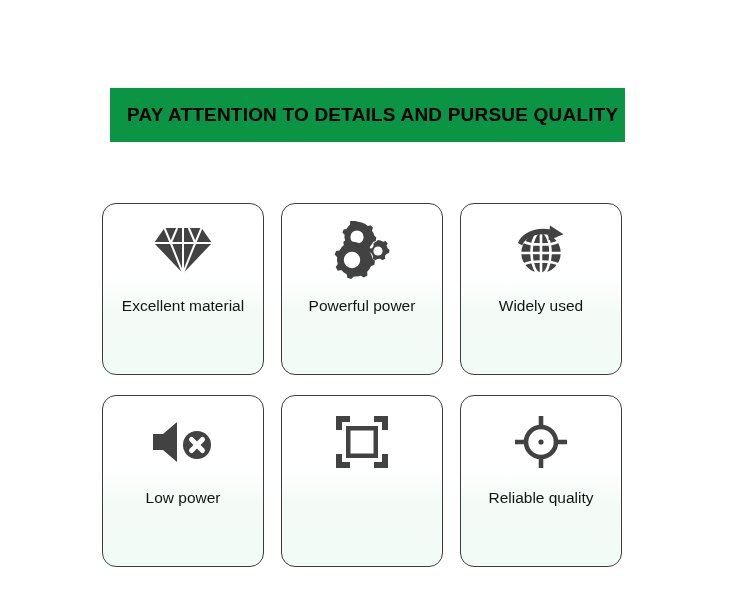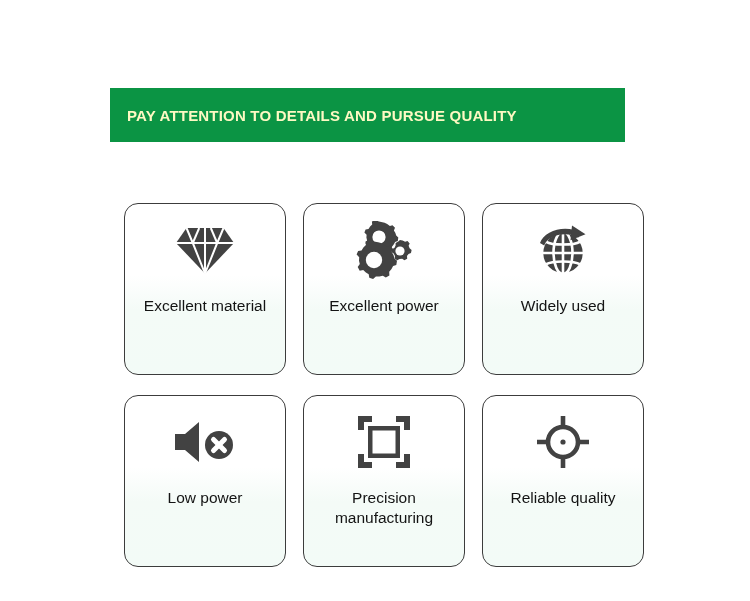--- a/index.html
+++ b/index.html
@@ -26,33 +26,33 @@
     position: absolute;
     left: 110px;
     top: 88px;
     width: 515px;
     height: 54px;
     background: #0b9444;
     display: flex;
     align-items: center;
   }
   .banner-title {
-    color: #fef9c3;
+    color: #000000;
     font-family: "Liberation Sans", sans-serif;
     font-weight: bold;
-    font-size: 15px;
+    font-size: 19px;
     letter-spacing: 0.2px;
     margin-left: 17px;
     white-space: nowrap;
   }
 
   
   .grid {
     position: absolute;
-    left: 124px;
+    left: 102px;
     top: 203px;
     width: 520px;
     display: grid;
     grid-template-columns: 162px 162px 162px;
     grid-template-rows: 172px 172px;
     column-gap: 17px;
     row-gap: 20px;
   }
 
   .card {
@@ -154,21 +154,21 @@
                        L11.8,17.6 L8.8,15.8 L5.4,16.5 L1.9,16.4 L-0.9,18.9 L-4.7,17.7 L-5.3,14.3
                        L-8.1,12.5 L-10.8,10.1 L-14.3,10.7 L-16.3,7.1 L-14.2,4.1 L-15,0.7 L-14.8,-2.8
                        L-17.4,-5.4 L-15.9,-9.1 L-12.5,-9.6 L-10.6,-12.5 L-8.1,-14.9 L-8.5,-18.4 L-4.9,-20.2 Z"></path>
               <circle cx="0" cy="0" r="8.2" fill="#ffffff"></circle>
             </g>
           </g>
         </svg>
       </div>
       <div class="card-label">
         <div>
-          <span>Excellent power</span>
+          <span>Powerful power</span>
         </div>
       </div>
     </div>
 
     <div class="card">
       <div class="card-icon">
         <svg width="58" height="56" viewBox="0 0 58 56" aria-hidden="true">
           <g class="ico">
             <circle cx="29" cy="31" r="21"></circle>
           </g>
@@ -219,26 +219,20 @@
 
             <path d="M11 11 L43 11 L43 43 L11 43 Z M15.5 15.5 L15.5 38.5 L38.5 38.5 L38.5 15.5 Z" fill-rule="evenodd"></path>
 
             <path d="M1 1 L15 1 L15 7 L7 7 L7 15 L1 15 Z"></path>
             <path d="M53 1 L53 15 L47 15 L47 7 L39 7 L39 1 Z"></path>
             <path d="M1 53 L1 39 L7 39 L7 47 L15 47 L15 53 Z"></path>
             <path d="M53 53 L39 53 L39 47 L47 47 L47 39 L53 39 Z"></path>
           </g>
         </svg>
       </div>
-      <div class="card-label">
-        <div>
-          <span>Precision</span>
-          <span>manufacturing</span>
-        </div>
-      </div>
     </div>
 
     <div class="card">
       <div class="card-icon">
         <svg width="54" height="54" viewBox="0 0 54 54" aria-hidden="true">
           <g stroke="#424242" stroke-width="4.6" fill="none">
             <circle cx="27" cy="27" r="15"></circle>
           </g>
           <g stroke="#424242" stroke-width="4.6" stroke-linecap="butt">
             <path d="M27 1 L27 13"></path>

